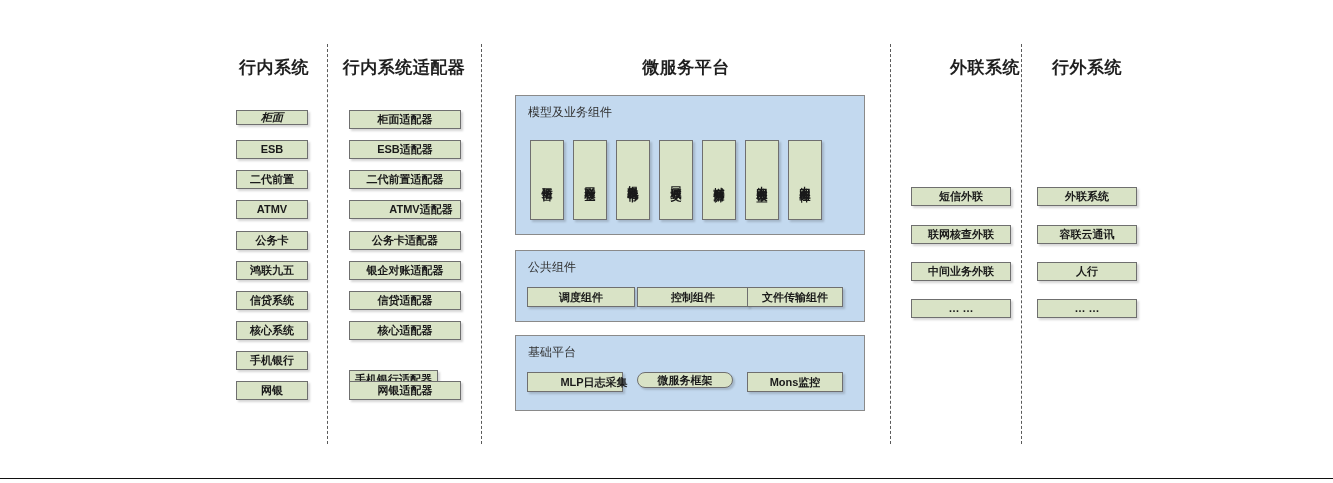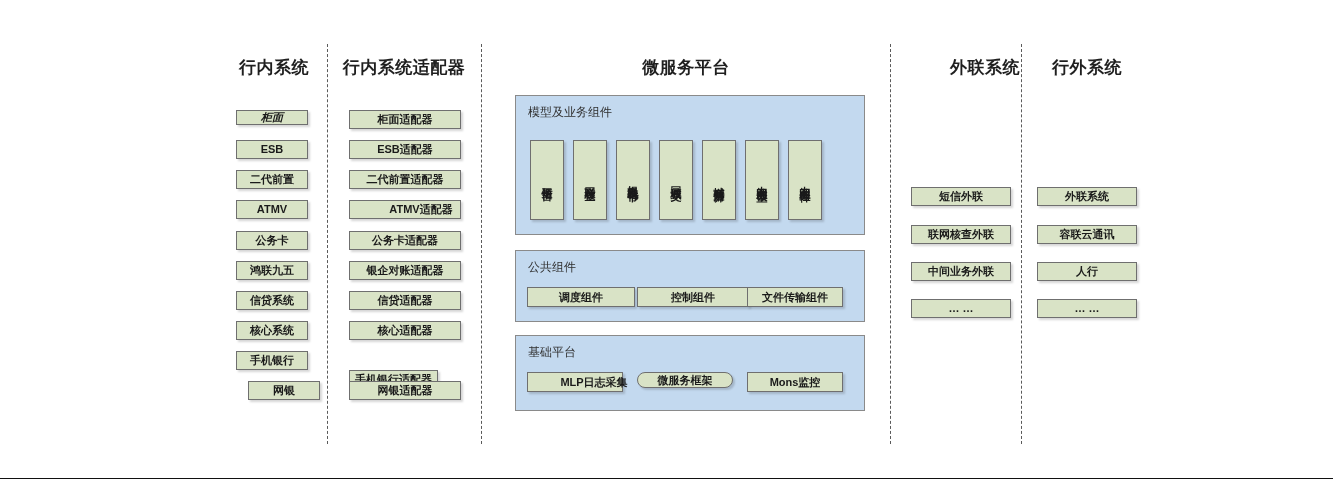--- a/index.html
+++ b/index.html
@@ -113,21 +113,21 @@
 
   <div class="node" style="left:236px; top:110px; width:72px; height:15px;font-style:italic;">柜面</div>
   <div class="node" style="left:236px; top:140px; width:72px; height:19px;">ESB</div>
   <div class="node" style="left:236px; top:170px; width:72px; height:19px;">二代前置</div>
   <div class="node" style="left:236px; top:200px; width:72px; height:19px;">ATMV</div>
   <div class="node" style="left:236px; top:231px; width:72px; height:19px;">公务卡</div>
   <div class="node" style="left:236px; top:261px; width:72px; height:19px;">鸿联九五</div>
   <div class="node" style="left:236px; top:291px; width:72px; height:19px;">信贷系统</div>
   <div class="node" style="left:236px; top:321px; width:72px; height:19px;">核心系统</div>
   <div class="node" style="left:236px; top:351px; width:72px; height:19px;">手机银行</div>
-  <div class="node" style="left:248px; top:381px; width:72px; height:19px;">网银</div>
+  <div class="node" style="left:236px; top:381px; width:72px; height:19px;">网银</div>
 
   <div class="node" style="left:349px; top:110px; width:112px; height:19px;">柜面适配器</div>
   <div class="node" style="left:349px; top:140px; width:112px; height:19px;">ESB适配器</div>
   <div class="node" style="left:349px; top:170px; width:112px; height:19px;">二代前置适配器</div>
   <div class="node" style="left:349px; top:200px; width:112px; height:19px;padding-left:32px;">ATMV适配器</div>
   <div class="node" style="left:349px; top:231px; width:112px; height:19px;">公务卡适配器</div>
   <div class="node" style="left:349px; top:261px; width:112px; height:19px;">银企对账适配器</div>
   <div class="node" style="left:349px; top:291px; width:112px; height:19px;">信贷适配器</div>
   <div class="node" style="left:349px; top:321px; width:112px; height:19px;">核心适配器</div>
   <div class="node" style="left:349px; top:351px; width:89px; height:19px;margin-top:19px;">手机银行适配器</div>

